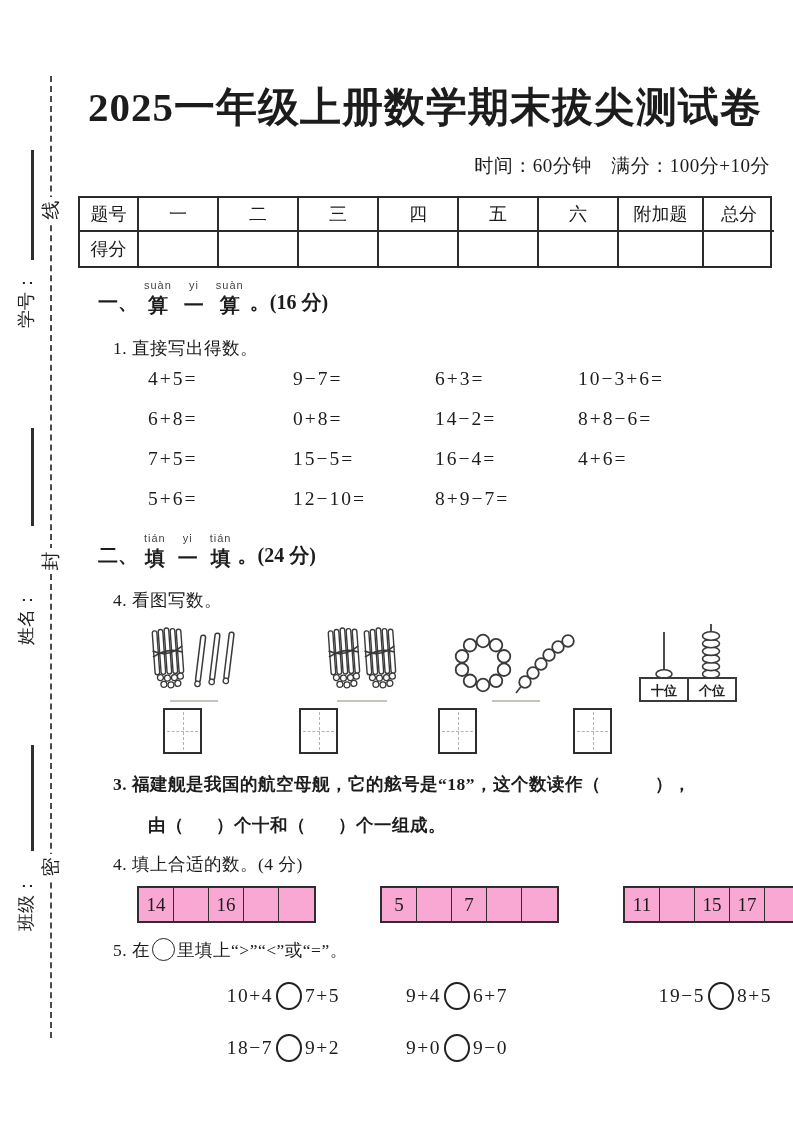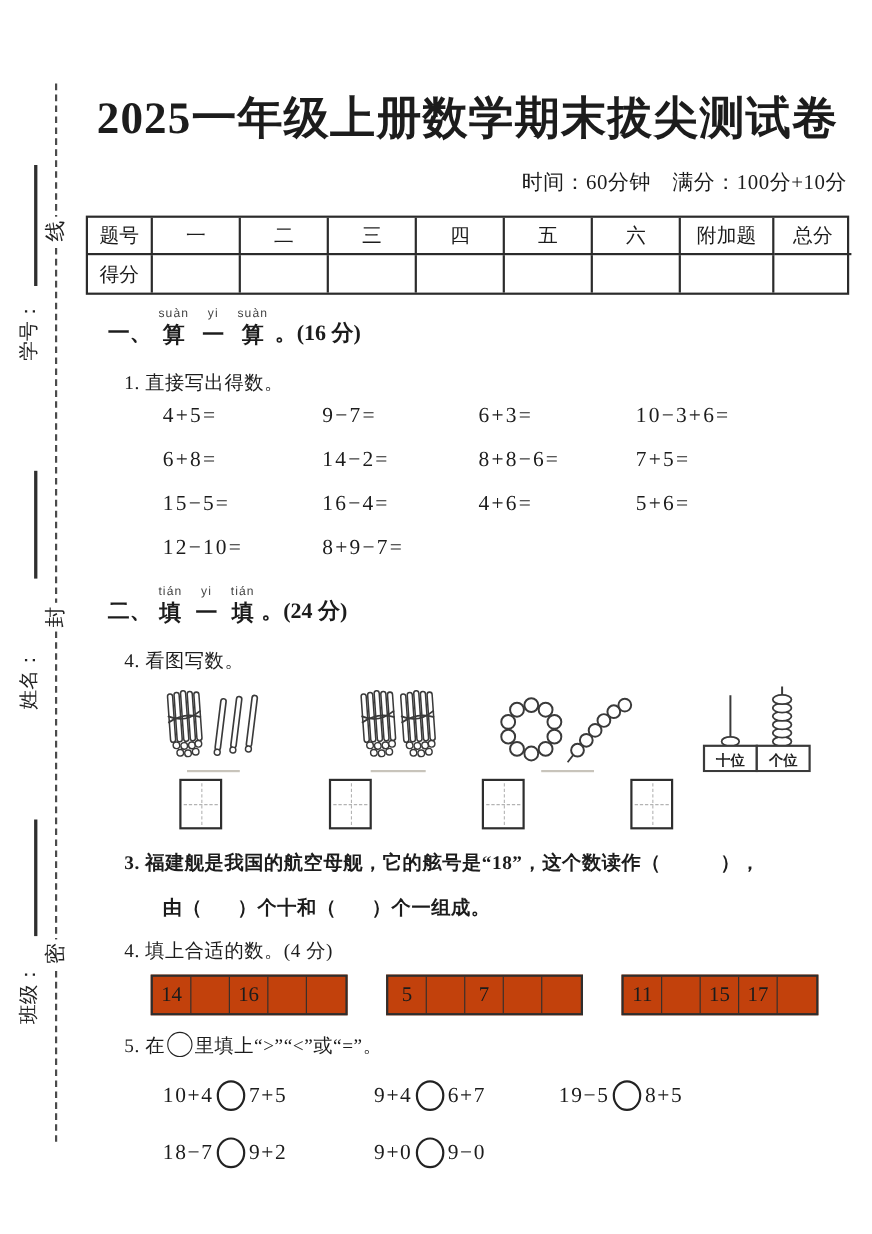--- a/index.html
+++ b/index.html
@@ -63,30 +63,30 @@
   .tianzi::before { content:""; position:absolute; left:50%; top:2px; bottom:2px; border-left:1.5px dashed #b3b3b3; }
   .tianzi::after  { content:""; position:absolute; top:50%; left:2px; right:2px; border-top:1.5px dashed #b3b3b3; }
 
   
   .q3-line { position:absolute; font-size:17.5px; font-weight:bold; letter-spacing:.5px; white-space:nowrap; }
   .blank-wide { display:inline-block; width:54px; }
   .blank { display:inline-block; width:32px; }
 
   
   .q4-row { position:absolute; top:886px; left:0; padding-left:59px; display:flex; }
-  .seq { display:flex; border:2px solid #2e2e2e; margin-right:35px; background:#c2410c; }
+  .seq { display:flex; border:2px solid #2e2e2e; margin-right:64px; background:#f9a8d4; }
   .seq-cell { width:35px; height:33px; border-right:1.5px solid #2e2e2e;
               display:flex; align-items:center; justify-content:center; font-size:19px; }
   .seq-cell:last-child { border-right:none; }
 
   
   .cmp-circle-small { display:inline-block; width:23px; height:23px; border:1.8px solid #222;
                       border-radius:50%; vertical-align:-5px; margin:0 2px; }
   .q5-grid { position:absolute; top:982px; left:0; width:694px; padding-left:70px;
-             display:grid; grid-template-columns:192px 168px auto; grid-auto-rows:52px; }
+             display:grid; grid-template-columns:192px 168px auto; grid-auto-rows:52px;text-align:right; }
   .cmp { font-size:19.5px; letter-spacing:1.5px; white-space:nowrap; }
   .cmp-circle { display:inline-block; width:26px; height:28px; border:2px solid #222;
                 border-radius:50%; vertical-align:-8px; margin:0 3px; }
 
   svg .ln { stroke:#3a3a3a; fill:none; }
   svg .wh { stroke:#3a3a3a; fill:#ffffff; }
   svg text { font-size:13px; font-weight:bold; fill:#222; font-family:"Liberation Serif",serif; }
 </style>
 </head>
 <body>
@@ -144,20 +144,21 @@
     <span>。(16 分)</span>
   </div>
 
   <div class="q-label" style="top:336px;">1. 直接写出得数。</div>
   <div class="q1-grid" id="q1-grid">
       <div class="problem">4+5=</div>
       <div class="problem">9−7=</div>
       <div class="problem">6+3=</div>
       <div class="problem">10−3+6=</div>
       <div class="problem">6+8=</div>
+      <div class="problem">0+8=</div>
       <div class="problem">14−2=</div>
       <div class="problem">8+8−6=</div>
       <div class="problem">7+5=</div>
       <div class="problem">15−5=</div>
       <div class="problem">16−4=</div>
       <div class="problem">4+6=</div>
       <div class="problem">5+6=</div>
       <div class="problem">12−10=</div>
       <div class="problem">8+9−7=</div>
     </div>

